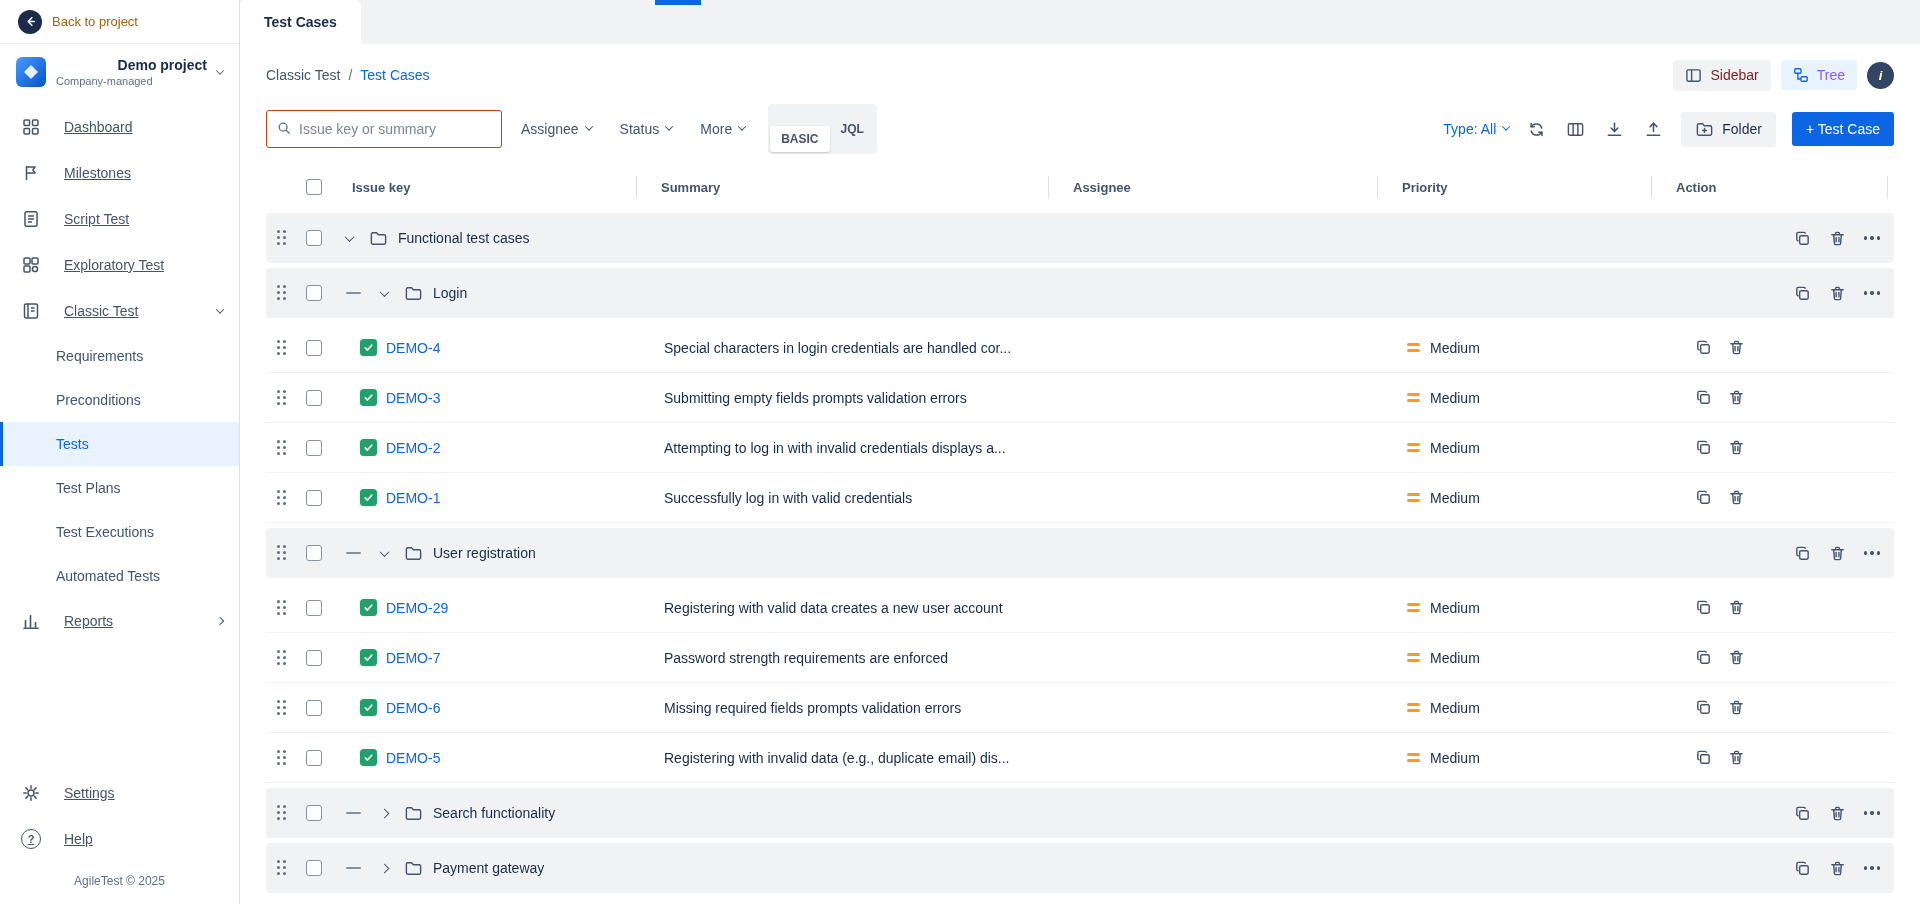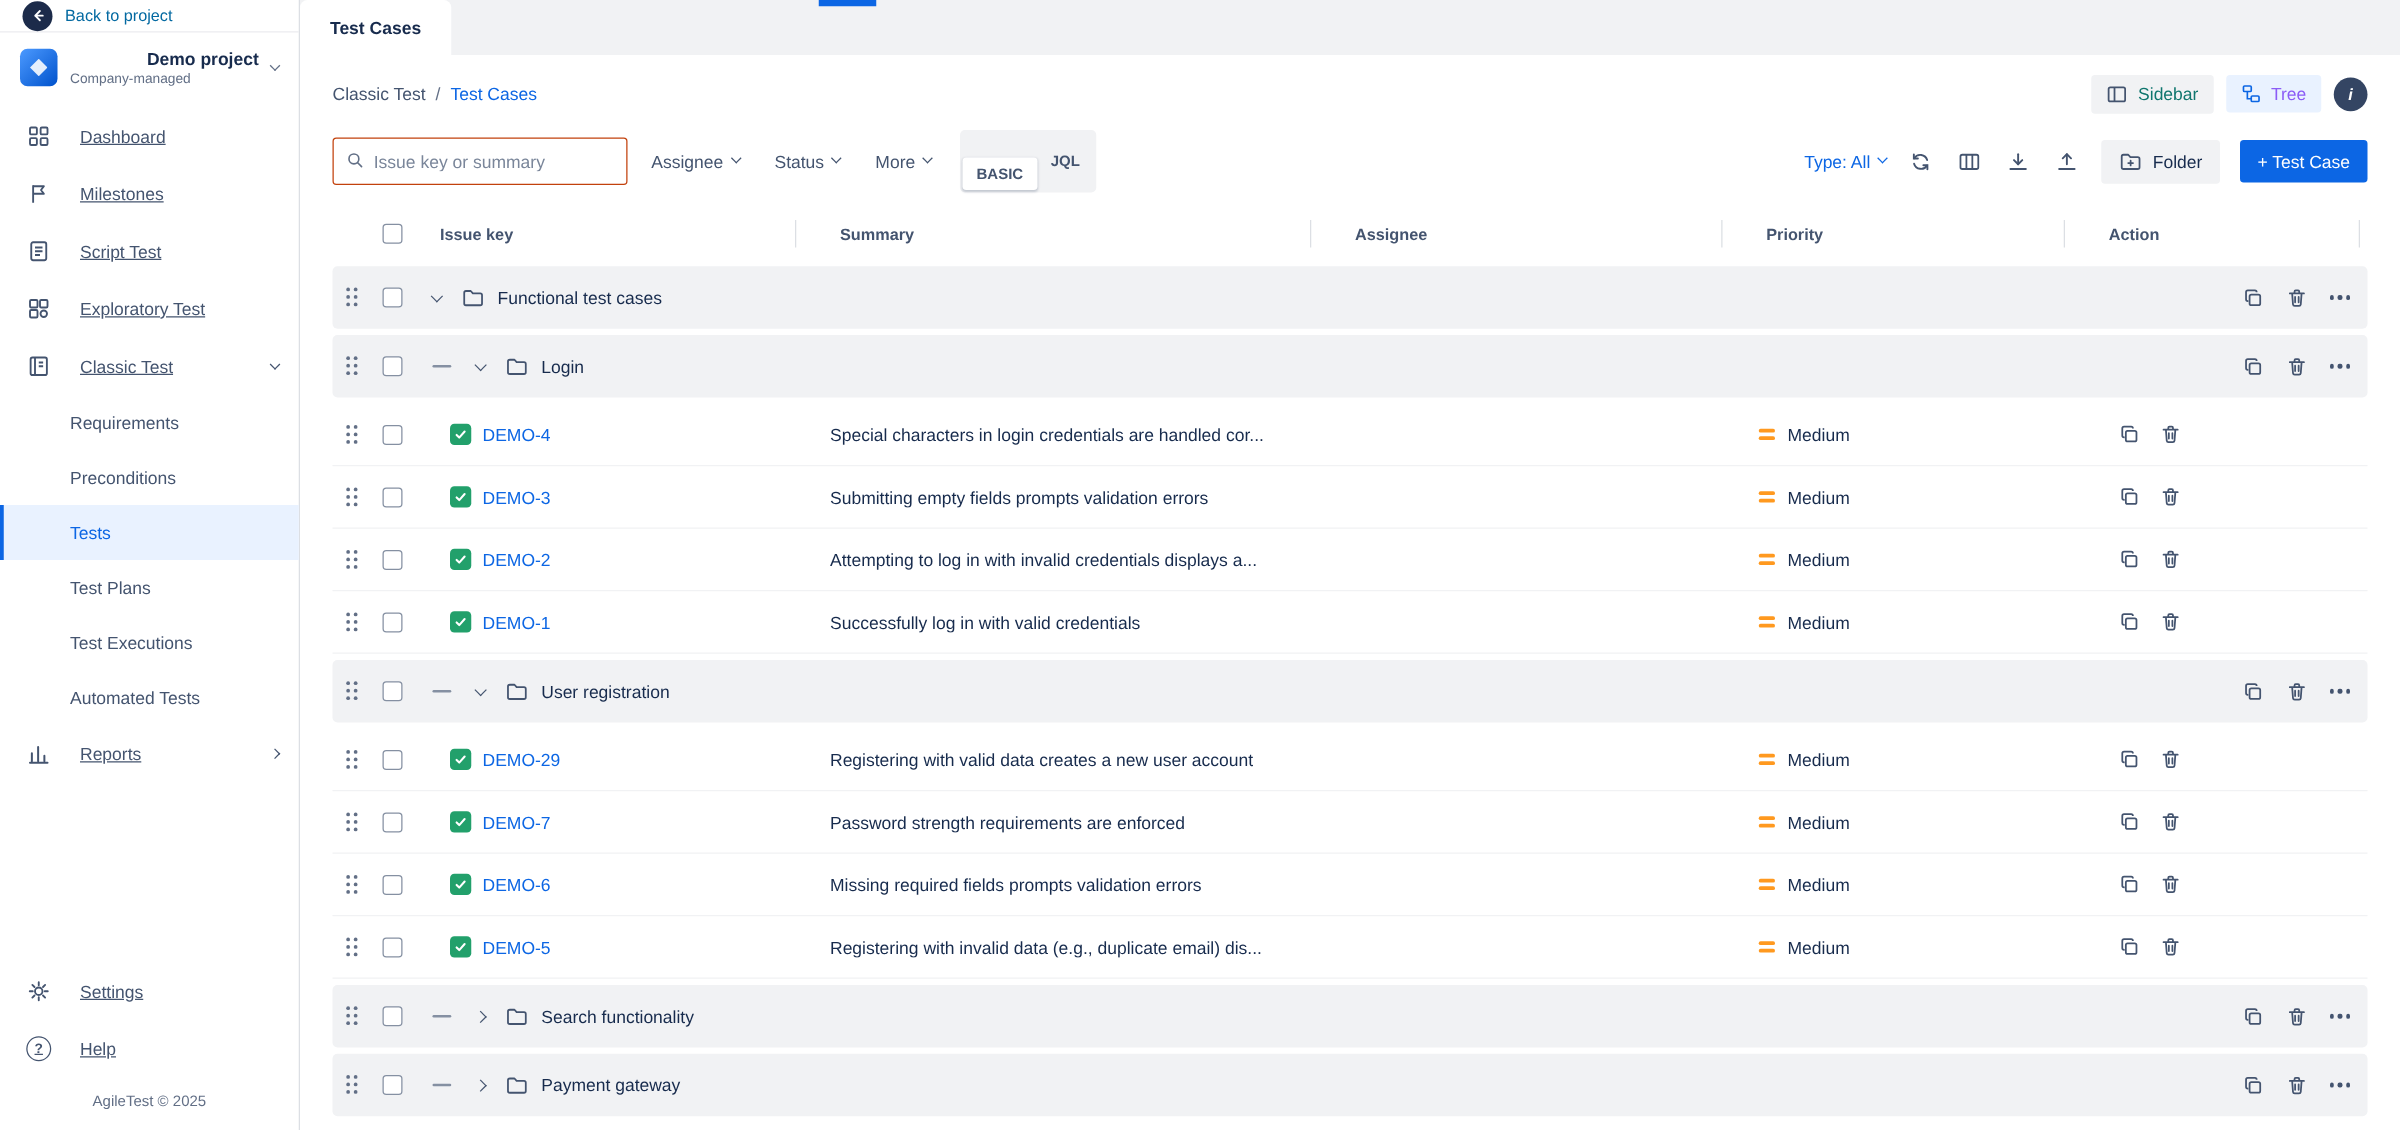--- a/index.html
+++ b/index.html
@@ -14,22 +14,22 @@
   
   .chev { display:inline-block; width:7px; height:7px;
     border-right:1.8px solid currentColor; border-bottom:1.8px solid currentColor; }
   .chev.down  { transform:rotate(45deg) translate(-1px,-1px); }
   .chev.right { transform:rotate(-45deg); }
   .chev.sm { width:6px; height:6px; }
 
   
   .sidebar { width:240px; min-width:240px; height:904px; border-right:1px solid #dcdfe4;
     display:flex; flex-direction:column; background:#fff; }
-  .back-row { height:26px; display:flex; align-items:center; gap:10px; padding:0 18px;
-    border-bottom:1px solid #ebecf0; font-size:13px; color:#0369a1; }
+  .back-row { height:44px; display:flex; align-items:center; gap:10px; padding:0 18px;
+    border-bottom:1px solid #ebecf0; font-size:13px; color:#a16207; }
   .back-circle { width:24px; height:24px; border-radius:50%; background:#1c2b4a;
     display:flex; align-items:center; justify-content:center; flex:none; }
   .project-row { display:flex; align-items:center; gap:10px; padding:13px 16px 11px 16px; color:#626f86; }
   .avatar { width:30px; height:30px; border-radius:6px; flex:none;
     background:linear-gradient(135deg,#4c9aff 0%,#0052cc 100%); position:relative; }
   .avatar::after { content:""; position:absolute; left:8px; top:8px; width:14px; height:14px;
     background:rgba(255,255,255,.88); border-radius:3px; clip-path:polygon(50% 0,100% 50%,50% 100%,0 50%); }
   .ptxt { flex:1; min-width:0; }
   .pname { font-size:14px; font-weight:700; color:#172b4d;text-align:right; }
   .ptype { font-size:11px; color:#626f86; margin-top:2px; }
@@ -56,21 +56,21 @@
 
   .content { flex:1; background:#fff; padding:0 26px; overflow:hidden; }
 
   .crumb-row { margin-top:14px; height:34px; display:flex; align-items:center; justify-content:space-between; }
   .crumbs { display:flex; align-items:center; gap:8px; font-size:14px; }
   .crumb-parent { color:#44546f; }
   .crumb-sep { color:#626f86; }
   .crumb-current { color:#0c66e4; }
   .view-group { display:flex; align-items:center; gap:10px; }
   .btn-subtle { display:flex; align-items:center; gap:8px; padding:7px 12px; border-radius:3px;
-    background:#f1f2f4; color:#0f766e; font-size:14px; border:none; font-family:inherit; }
+    background:#f1f2f4; color:#7f1d1d; font-size:14px; border:none; font-family:inherit; }
   .btn-tree { background:#e9f2ff; color:#8b5cf6; }
   .info-circle { width:27px; height:27px; border-radius:50%; background:#344563; color:#fff;
     display:flex; align-items:center; justify-content:center; font-size:13px; font-weight:700; font-style:italic; }
 
   .toolbar { margin-top:12px; display:flex; align-items:center; gap:10px; }
   .search-box { width:236px; height:38px; border:1px solid #c2410c; border-radius:3px;
     display:flex; align-items:center; gap:8px; padding:0 10px; flex:none; }
   .search-box input { border:none; outline:none; flex:1; min-width:0; font-size:14px;
     font-family:inherit; color:#172b4d; background:transparent; }
   .search-box input::placeholder { color:#7a869a; }
@@ -90,21 +90,21 @@
     border:none; border-radius:3px; font-family:inherit; font-size:14px; color:#172b4d; }
   .btn-primary { padding:9px 14px; background:#0c66e4; color:#fff; border:none; border-radius:3px;
     font-family:inherit; font-size:14px; font-weight:500; }
 
   
   .grid-cols { display:grid; grid-template-columns:30px 36px 304px 412px 329px 274px 1fr; align-items:center; }
   .thead { margin-top:12px; height:42px; color:#44546f; font-size:13px; font-weight:700; }
   .hc { height:100%; display:flex; align-items:center; }
   .h-check { justify-content:center; }
   .h-key { padding-left:20px; }
-  .h-div { padding-left:36px; position:relative; }
+  .h-div { padding-left:25px; position:relative; }
   .h-div::before { content:""; position:absolute; left:0; top:50%; transform:translateY(-50%);
     width:1px; height:22px; background:#dcdfe4; }
   .h-action::after { content:""; position:absolute; right:6px; top:50%; transform:translateY(-50%);
     width:1px; height:22px; background:#dcdfe4; }
 
   input[type="checkbox"] { appearance:none; width:16px; height:16px; border:1.6px solid #8590a2;
     border-radius:3px; background:#fff; margin:0; }
 
   .row { height:50px; }
   .row.test { border-bottom:1px solid #f1f2f4; }

